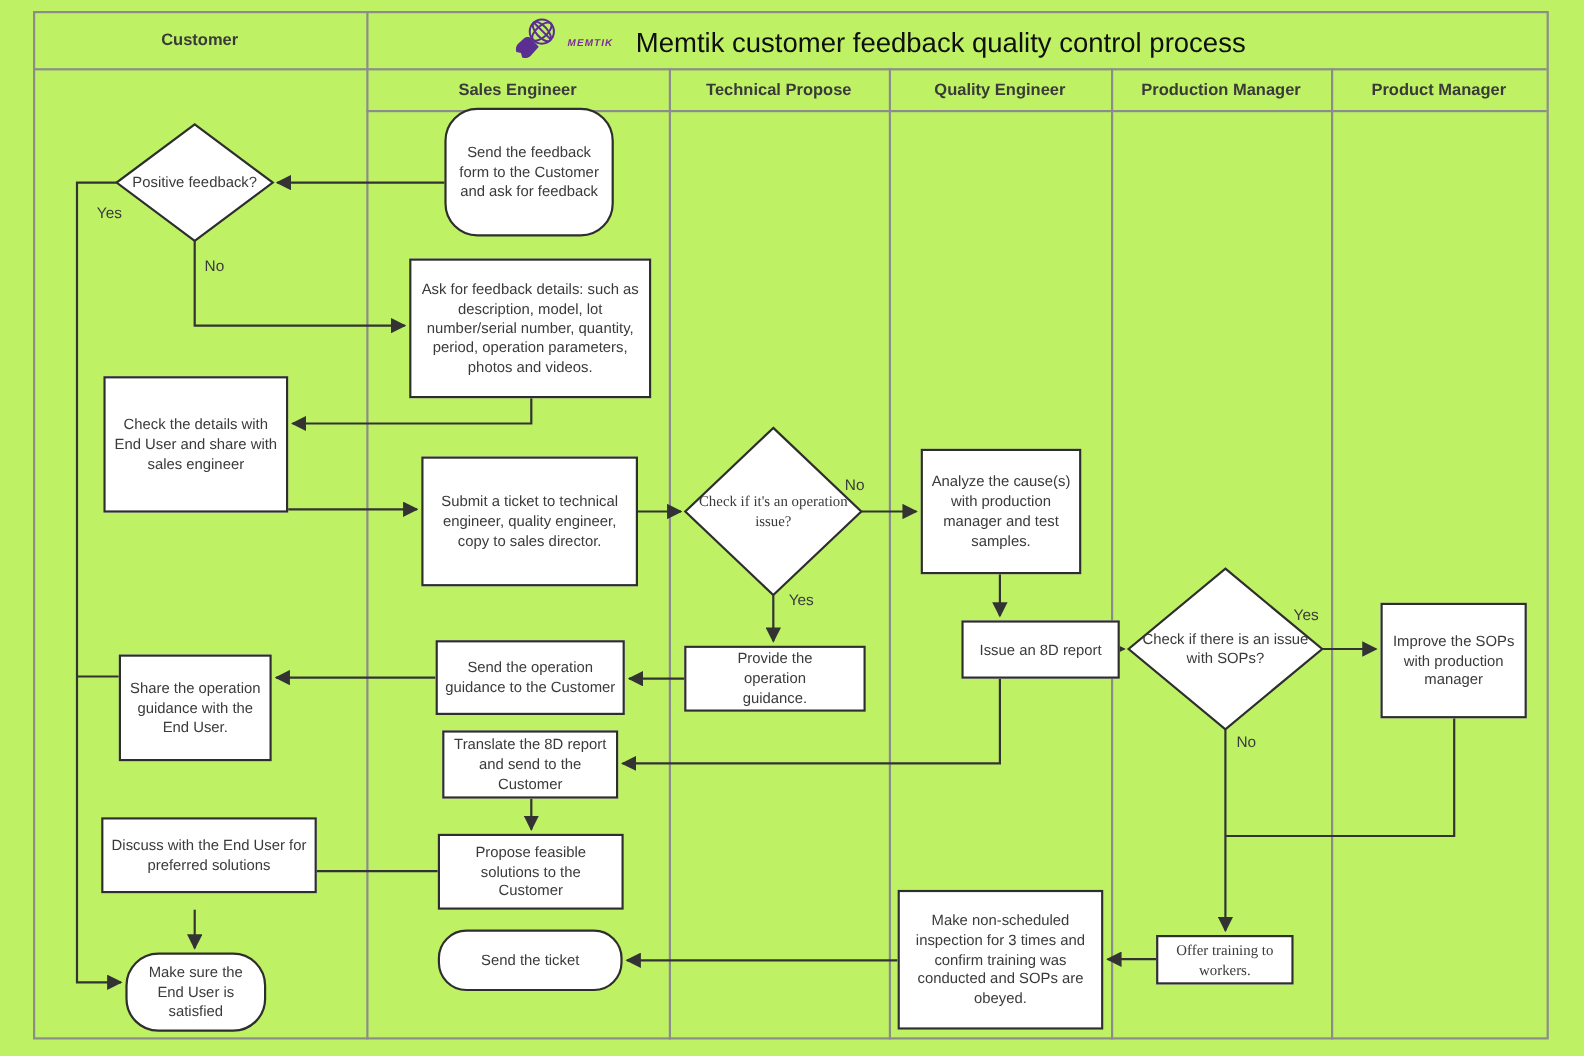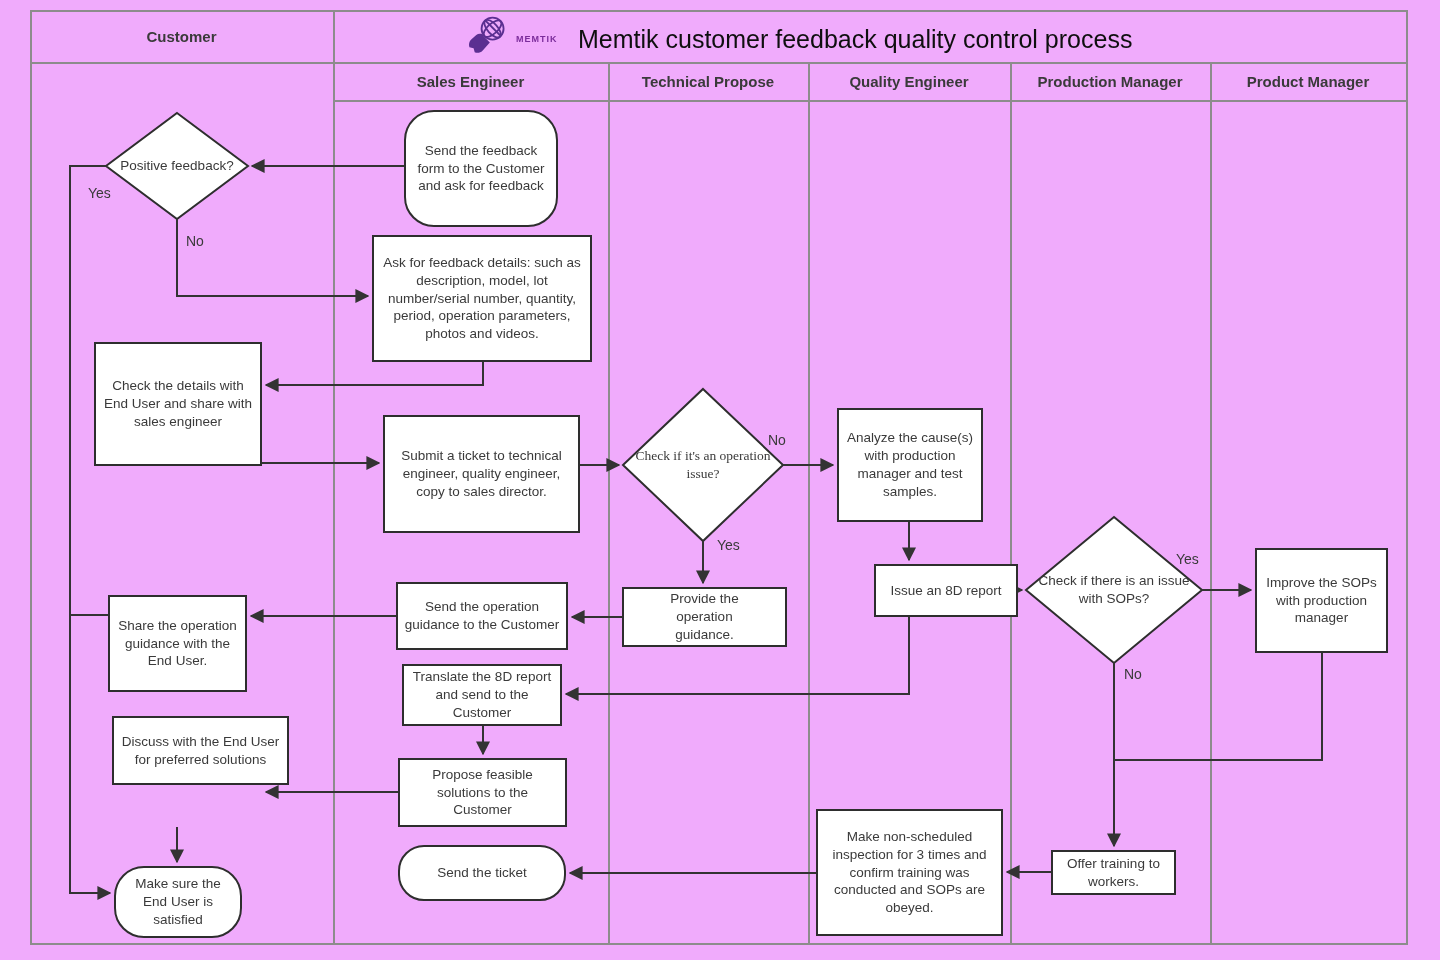--- a/index.html
+++ b/index.html
@@ -1,17 +1,17 @@
 <!DOCTYPE html>
 <html><head>
 <meta charset="utf-8">
 <style>
   html,body{margin:0;padding:0;background:#ffffff;}
   body{font-family:"Liberation Sans", sans-serif;}
-  .canvas{position:relative;width:1440px;height:960px;background:#f0abfc;overflow:hidden;}
+  .canvas{position:relative;width:1440px;height:960px;background:#bef264;overflow:hidden;}
   .frame{position:absolute;left:30px;top:10px;width:1374px;height:931px;border:2px solid #8c8c8c;z-index:0;}
   .vl,.hl{position:absolute;background:#8c8c8c;z-index:0;}
   .lane-h{position:absolute;display:flex;align-items:center;justify-content:center;
           font-weight:bold;font-size:15px;color:#3a3a3a;z-index:2;}
   .title-text{position:absolute;font-size:25px;color:#0f0f0f;z-index:2;white-space:nowrap;}
   .memtik-word{position:absolute;font-size:9px;font-weight:bold;letter-spacing:1px;color:#7b2d9b;z-index:2;}
   .node{position:absolute;display:flex;align-items:center;justify-content:center;text-align:center;
         background:#ffffff;border:2px solid #2e2e2e;color:#3a3a3a;font-size:13.5px;line-height:1.32;
         box-sizing:border-box;z-index:2;padding:2px 6px;}
   .terminator{border-radius:30px;}
@@ -40,21 +40,21 @@
     <svg width="44" height="44" viewBox="0 0 48 48">
       <g stroke="#5b2f91" fill="none" stroke-width="2">
         <circle cx="29" cy="16" r="12"></circle>
         <ellipse cx="29" cy="16" rx="12" ry="5.5" transform="rotate(-42 29 16)"></ellipse>
         <ellipse cx="29" cy="16" rx="5.5" ry="12" transform="rotate(-42 29 16)"></ellipse>
         <line x1="21" y1="7" x2="38" y2="24"></line>
       </g>
       <path fill="#5b2f91" d="M19,24 l7,7 -8,9 c-2,2.2 -5.5,3 -8.5,1.8 l-1.2,-4.4 -4.6,-1.2 c-1,-3 -0.2,-6.2 2,-8.3 l5.5,-5 c2.3,-2 5.8,-1.9 7.8,0.1 z"></path>
     </svg>
   </span>
-  <span class="memtik-word" style="left:516px;top:34px;">MEMTIK</span>
+  <span class="memtik-word" style="left:516px;top:34px;font-style:italic;">MEMTIK</span>
   <div class="title-text" style="left:578px;top:25px;">Memtik customer feedback quality control process</div>
 
   <div class="lane-h" style="left:333px;top:62px;width:275px;height:38px;">Sales Engineer</div>
   <div class="lane-h" style="left:608px;top:62px;width:200px;height:38px;">Technical Propose</div>
   <div class="lane-h" style="left:808px;top:62px;width:202px;height:38px;">Quality Engineer</div>
   <div class="lane-h" style="left:1210px;top:62px;width:196px;height:38px;">Product Manager</div>
   <div class="lane-h" style="left:1010px;top:62px;width:200px;height:38px;">Production Manager</div>
 
   <svg class="wires" width="1440" height="960">
     <defs>
@@ -90,37 +90,37 @@
       <path d="M483,726 V754" marker-end="url(#arrow)"></path>
       <path d="M398,792 H266" marker-end="url(#arrow)"></path>
       <path d="M177,827 V862" marker-end="url(#arrow)"></path>
     </g>
   </svg>
 
   <div class="dtext" style="left:112px;top:140px;width:130px;height:52px;">Positive feedback?</div>
   <div class="dtext" style="left:628px;top:440px;width:150px;height:50px;font-family:Liberation Serif, serif;">Check if it's an operation issue?</div>
   <div class="dtext" style="left:1034px;top:553px;width:160px;height:74px;">Check if there is an issue with SOPs?</div>
 
-  <div class="node terminator" style="left:404px;top:110px;width:154px;height:117px;padding:20px 10px;">Send the feedback form to the Customer and ask for feedback</div>
+  <div class="node terminator" style="left:404px;top:98px;width:154px;height:117px;padding:20px 10px;">Send the feedback form to the Customer and ask for feedback</div>
   <div class="node" style="left:372px;top:235px;width:220px;height:127px;padding:2px 4px;">Ask for feedback details: such as description, model, lot number/serial number, quantity, period, operation parameters, photos and videos.</div>
   <div class="node" style="left:94px;top:342px;width:168px;height:124px;">Check the details with End User and share with sales engineer</div>
   <div class="node" style="left:383px;top:415px;width:197px;height:118px;padding:2px 8px;">Submit a ticket to technical engineer, quality engineer, copy to sales director.</div>
   <div class="node" style="left:837px;top:408px;width:146px;height:114px;">Analyze the cause(s) with production manager and test samples.</div>
   <div class="node" style="left:874px;top:564px;width:144px;height:53px;">Issue an 8D report</div>
   <div class="node" style="left:1255px;top:548px;width:133px;height:105px;">Improve the SOPs with production manager</div>
   <div class="node" style="left:108px;top:568px;width:139px;height:97px;margin-top:27px;">Share the operation guidance with the End User.</div>
   <div class="node" style="left:396px;top:582px;width:172px;height:68px;">Send the operation guidance to the Customer</div>
   <div class="node" style="left:622px;top:587px;width:165px;height:60px;padding:2px 28px;">Provide the operation guidance.</div>
   <div class="node" style="left:402px;top:664px;width:160px;height:62px;">Translate the 8D report and send to the Customer</div>
   <div class="node" style="left:398px;top:758px;width:169px;height:69px;">Propose feasible solutions to the Customer</div>
-  <div class="node" style="left:92px;top:716px;width:177px;height:69px;margin-left:20px;">Discuss with the End User for preferred solutions</div>
+  <div class="node" style="left:92px;top:743px;width:196px;height:69px;">Discuss with the End User for preferred solutions</div>
   <div class="node terminator" style="left:114px;top:866px;width:128px;height:72px;">Make sure the End User is satisfied</div>
   <div class="node terminator" style="left:398px;top:845px;width:168px;height:56px;border-radius:26px;">Send the ticket</div>
   <div class="node" style="left:816px;top:809px;width:187px;height:127px;padding:2px 4px;">Make non-scheduled inspection for 3 times and confirm training was conducted and SOPs are obeyed.</div>
-  <div class="node" style="left:1051px;top:850px;width:125px;height:45px;">Offer training to workers.</div>
+  <div class="node" style="left:1051px;top:850px;width:125px;height:45px;font-family:Liberation Serif, serif;">Offer training to workers.</div>
 
   <span class="elabel" style="left:88px;top:185px;">Yes</span>
   <span class="elabel" style="left:186px;top:233px;">No</span>
   <span class="elabel" style="left:768px;top:432px;">No</span>
   <span class="elabel" style="left:717px;top:537px;">Yes</span>
   <span class="elabel" style="left:1176px;top:551px;">Yes</span>
   <span class="elabel" style="left:1124px;top:666px;">No</span>
 
 </div>
 

